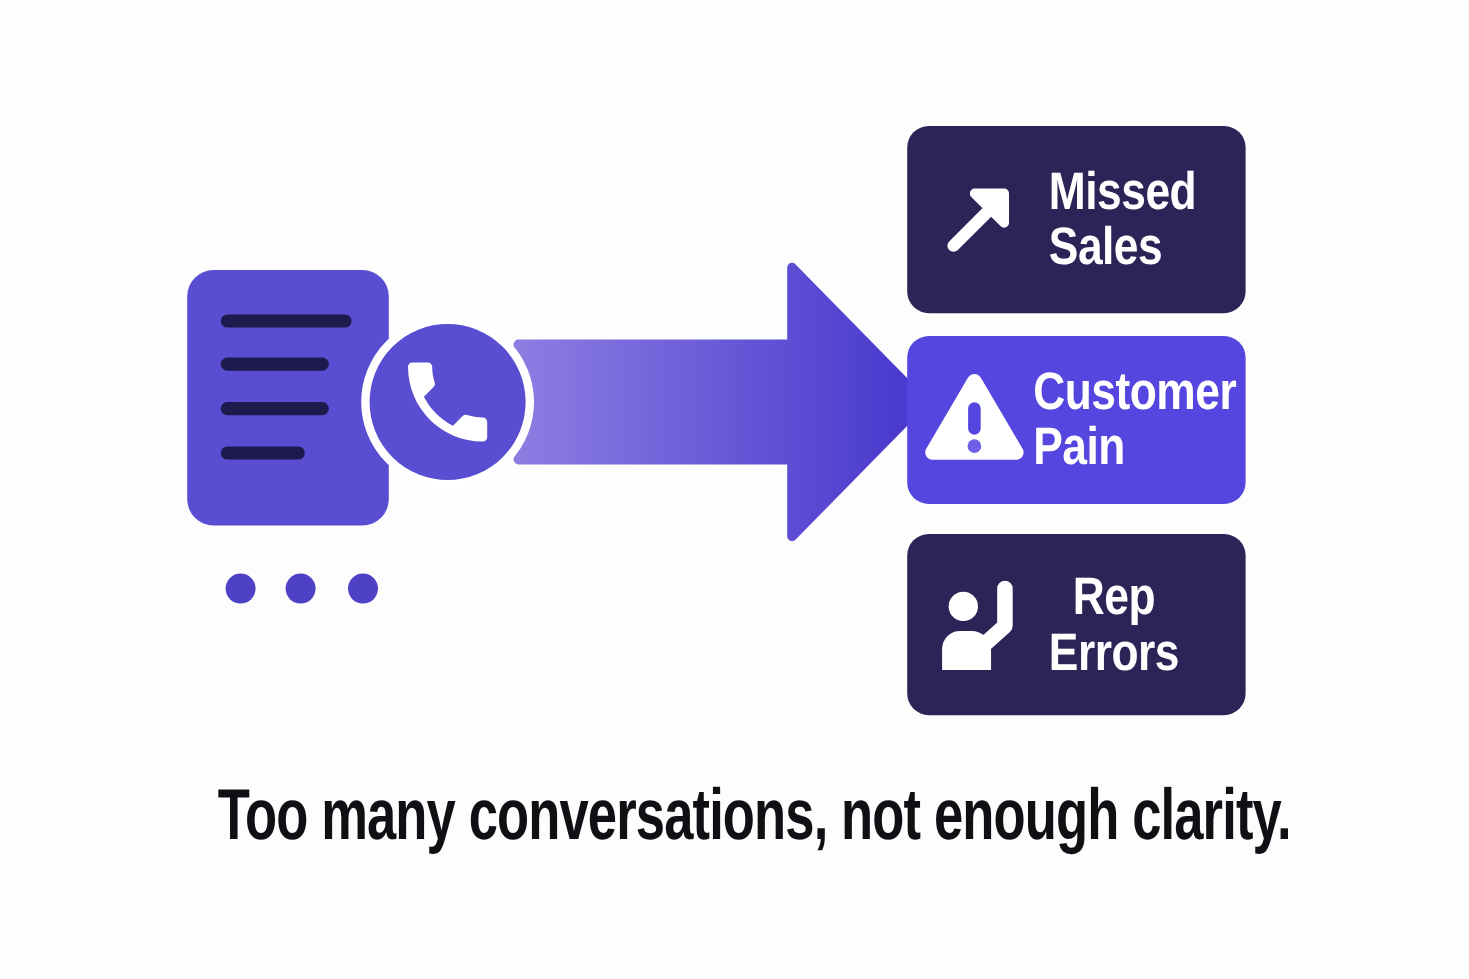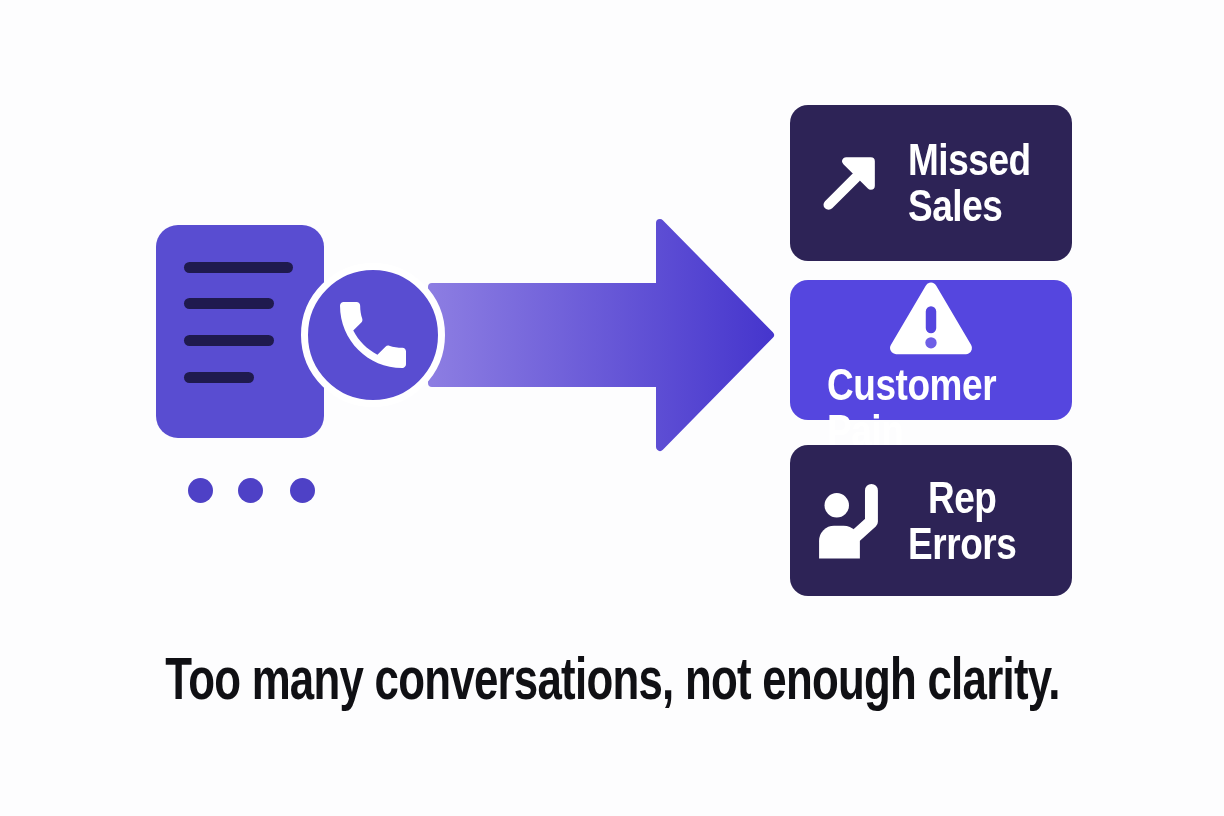--- a/index.html
+++ b/index.html
@@ -30,41 +30,41 @@
   
   .dot{
     position:absolute; top:478px; width:25px; height:25px; border-radius:50%;
     background:#4e41c6; z-index:2;
   }
   .dot.d1{left:188px;} .dot.d2{left:238px;} .dot.d3{left:290px;}
   
   .flow-arrow{position:absolute; left:420px; top:210px; z-index:1;}
   
   .box{
-    position:absolute; left:790px; width:282px; border-radius:18px;
+    position:absolute; left:756px; width:282px; border-radius:18px;
     display:flex; align-items:center; z-index:2;
   }
   .box--dark{background:#2d2356;}
-  .box--accent{background:#5546df;flex-direction:column;}
+  .box--accent{background:#5546df;}
   .box.b1{top:105px; height:156px;}
   .box.b2{top:280px; height:140px;}
   .box.b3{top:445px; height:151px;text-align:center;}
   .box-icon{
     width:118px; flex:none; display:flex; align-items:center; justify-content:center;
   }
   .box.b2 .box-icon{width:112px;}
   .box-label{
     color:#ffffff; font-weight:700; font-size:44px; line-height:1.04;
     transform:scaleX(0.84); transform-origin:left center; white-space:nowrap;
     letter-spacing:-0.5px;
   }
   .box.b2 .box-label{margin-left:-7px;}
   
   .caption{
-    position:absolute; left:0; top:646px; width:1024px; text-align:center; z-index:2;
+    position:absolute; left:16px; top:646px; width:1024px; text-align:center; z-index:2;
   }
   .caption span{
     display:inline-block; color:#101014; font-weight:700; font-size:60px;
     line-height:1.1; letter-spacing:-1px;
     transform:scaleX(0.73); transform-origin:center;
     white-space:nowrap;
   }
 </style>
 </head>
 <body>

